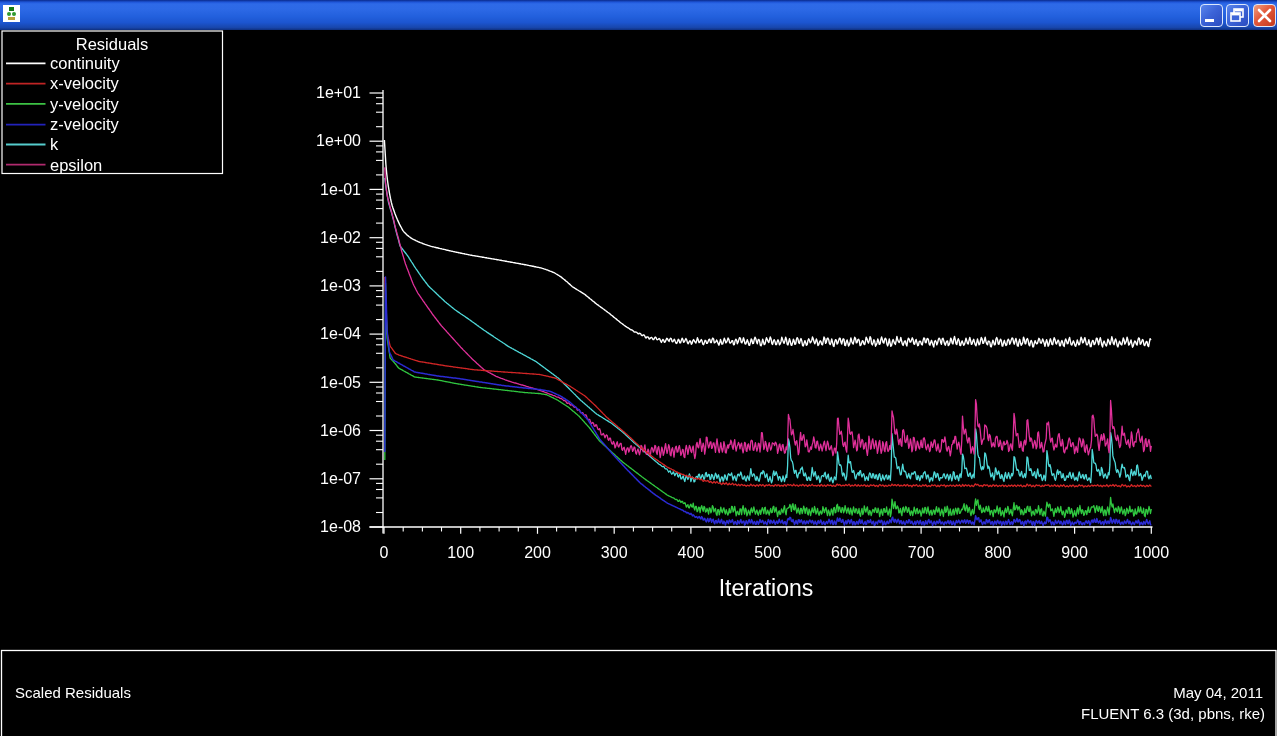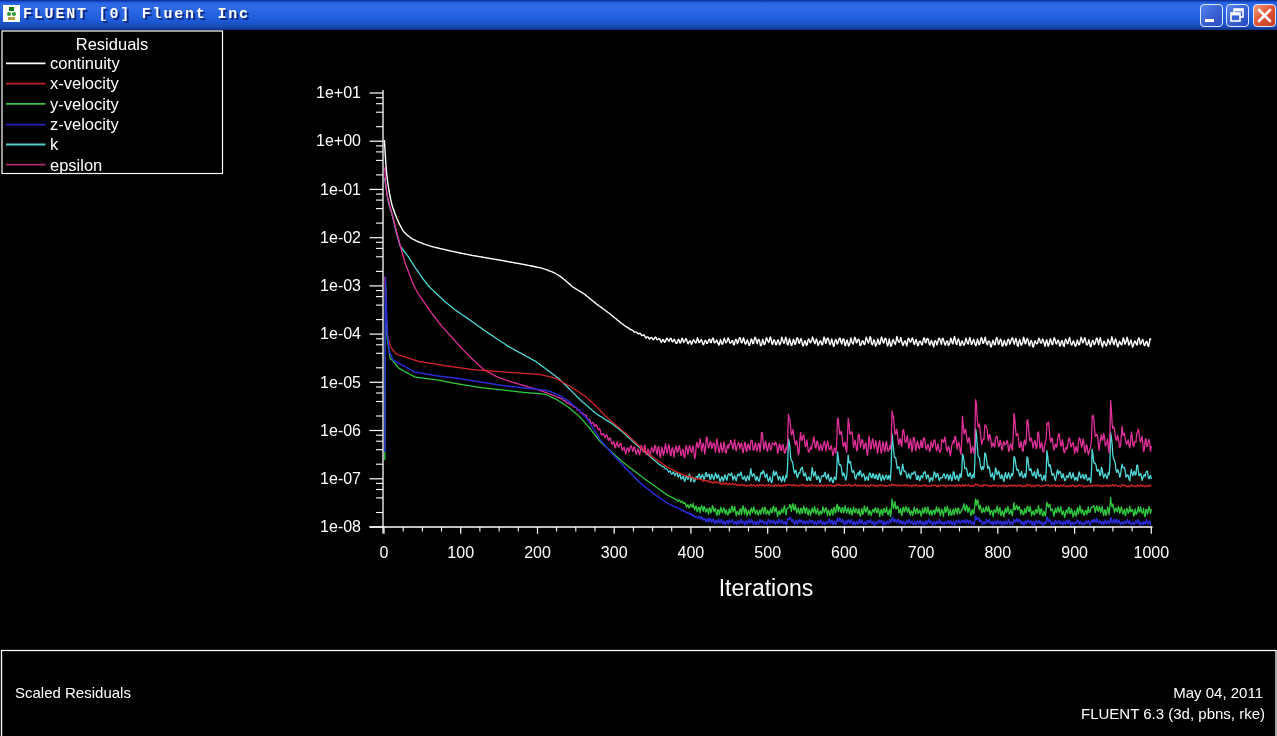--- a/index.html
+++ b/index.html
@@ -165,21 +165,20 @@
 <text x="1263" y="697.5" text-anchor="end" class="bt">May 04, 2011</text>
 <text x="1265" y="718.5" text-anchor="end" class="bt">FLUENT 6.3 (3d, pbns, rke)</text>
 </svg></div>
 <div id="tb">
 <div id="ticon">
         <div class="g1"></div>
         <div class="g2"></div>
         <div class="g2b"></div>
         <div class="g3"></div>
       </div>
-<div id="ttext">FLUENT [0] Fluent Inc</div>
 <div class="btn" id="bmin">
         <div class="mi"></div>
       </div>
 <div class="btn" id="bmax">
         <svg width="21" height="21">
           <rect x="7" y="4" width="9" height="8" fill="none" stroke="#fff" stroke-width="1.6"></rect>
           <rect x="4" y="8" width="9" height="8" fill="#3c64d8" stroke="#fff" stroke-width="1.6"></rect>
           <line x1="7.5" y1="5.2" x2="15.5" y2="5.2" stroke="#fff" stroke-width="2.4"></line>
           <line x1="4.5" y1="9.2" x2="12.5" y2="9.2" stroke="#fff" stroke-width="2.4"></line>
         </svg>

